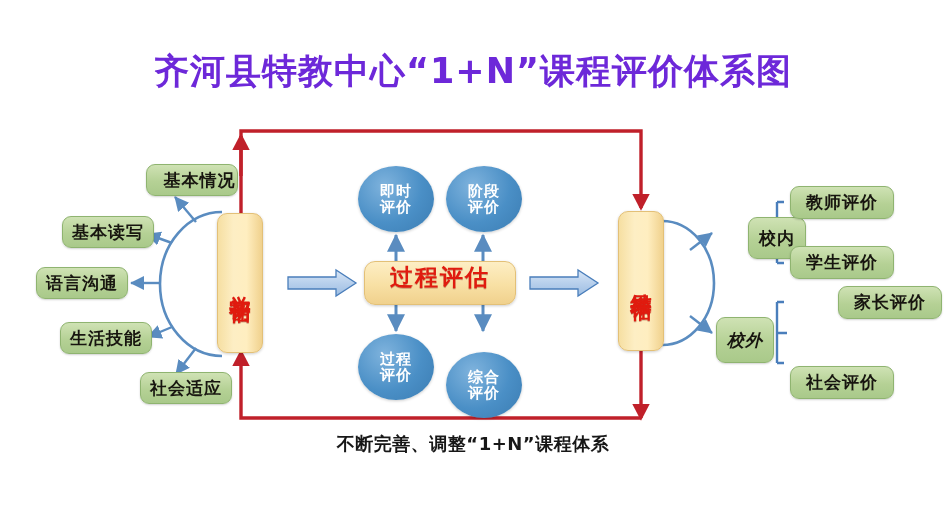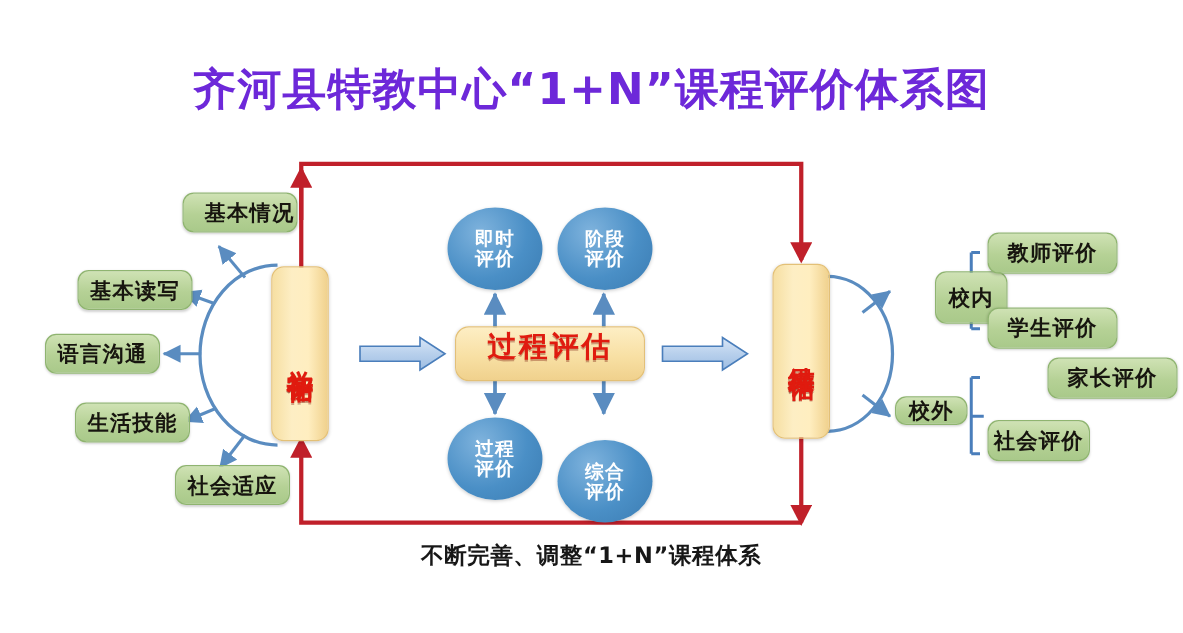--- a/index.html
+++ b/index.html
@@ -159,21 +159,21 @@
     </g>
 
     <g fill="none" stroke="#4a7ebb" stroke-width="2.4">
       <path d="M787,233 L777,233 L777,202 M777,233 L777,263 M777,202 L784,202 M777,263 L784,263"></path>
     </g>
     <g fill="none" stroke="#4a7ebb" stroke-width="2.4">
       <path d="M787,333 L777,333 L777,302 M777,333 L777,363 M777,302 L784,302 M777,363 L784,363"></path>
     </g>
   </svg>
 
-  <div class="gbox" style="left:146px;top:154px;width:92px;height:32px;padding-left:15px;">
+  <div class="gbox" style="left:146px;top:164px;width:92px;height:32px;padding-left:15px;">
     <span>基本情况</span>
   </div>
   <div class="gbox" style="left:62px;top:216px;width:92px;height:32px;">
     <span>基本读写</span>
   </div>
   <div class="gbox" style="left:36px;top:267px;width:92px;height:32px;">
     <span>语言沟通</span>
   </div>
   <div class="gbox" style="left:60px;top:322px;width:92px;height:32px;">
     <span>生活技能</span>
@@ -207,32 +207,32 @@
     <i>评价</i>
   </div>
 
   <div class="vbox" style="left:618px;top:211px;width:46px;height:140px;">
     <span>结果评估</span>
   </div>
 
   <div class="gbox" style="left:748px;top:217px;width:58px;height:42px;">
     <span>校内</span>
   </div>
-  <div class="gbox" style="left:716px;top:317px;width:58px;height:23px;">
+  <div class="gbox" style="left:716px;top:317px;width:58px;height:46px;font-style:italic;">
     <span>校外</span>
   </div>
 
   <div class="gbox" style="left:790px;top:186px;width:104px;height:33px;">
     <span>教师评价</span>
   </div>
   <div class="gbox" style="left:790px;top:246px;width:104px;height:33px;">
     <span>学生评价</span>
   </div>
   <div class="gbox" style="left:790px;top:286px;width:104px;height:33px;margin-left:48px;">
     <span>家长评价</span>
   </div>
-  <div class="gbox" style="left:790px;top:336px;width:82px;height:33px;">
+  <div class="gbox" style="left:790px;top:366px;width:104px;height:33px;">
     <span>社会评价</span>
   </div>
 
   <div class="caption">不断完善、调整“1+N”课程体系</div>
 
 </div>
 
 </body></html>

